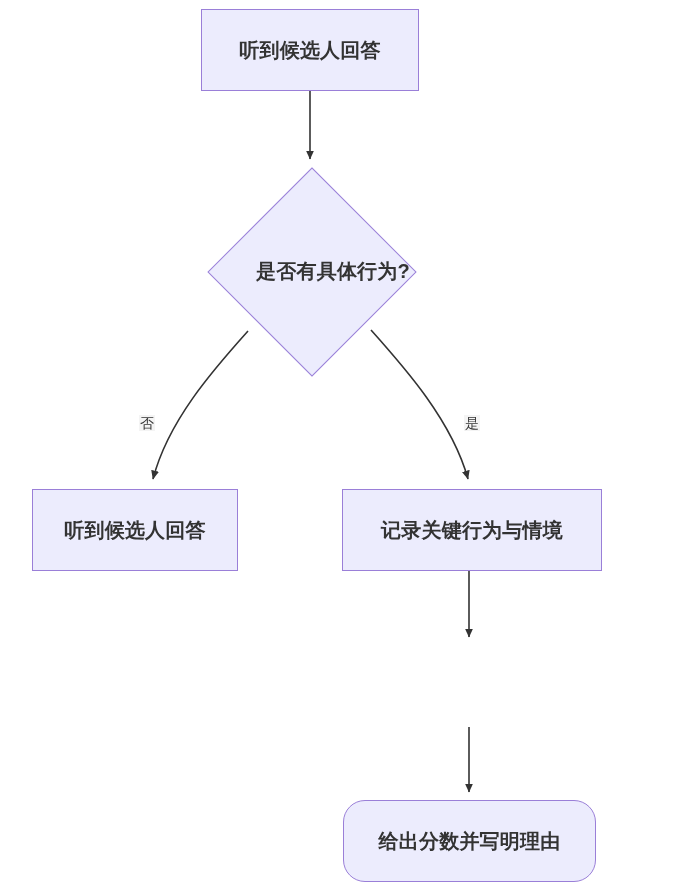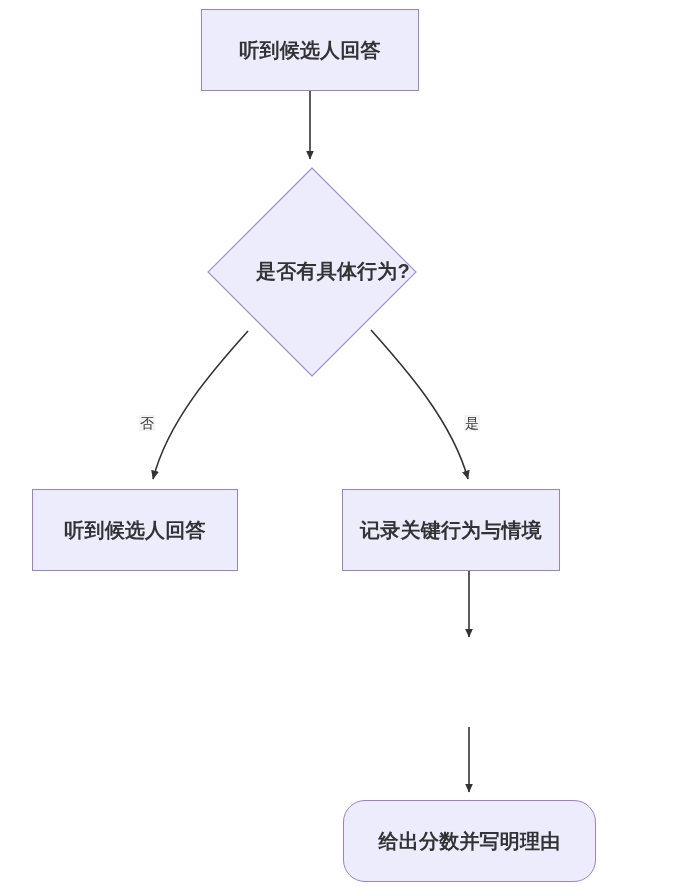--- a/index.html
+++ b/index.html
@@ -78,21 +78,21 @@
     color: #333333;
     background: #f4f4f4;
     line-height: 1.15;
     padding: 0 1px;
     white-space: nowrap;
   }
   
   #node-hear      { left: 201px; top: 9px;   width: 218px; height: 82px; }
   #node-decision  { left: 207px; top: 167px; width: 207px; height: 207px; }
   #node-probe     { left: 32px;  top: 489px; width: 206px; height: 82px; }
-  #node-record    { left: 342px; top: 489px; width: 218px; height: 82px; }
+  #node-record    { left: 342px; top: 489px; width: 260px; height: 82px; }
   #node-compare   { left: 335px; top: 645px; width: 269px; height: 82px; }
   #node-score     { left: 343px; top: 800px; width: 253px; height: 82px; border-radius: 22px; }
 </style>
 </head>
 <body>
 
 <div id="flow-root">
 
   <svg id="edge-layer" viewBox="0 0 689 888" width="689" height="888" xmlns="http://www.w3.org/2000/svg">
     <defs>

